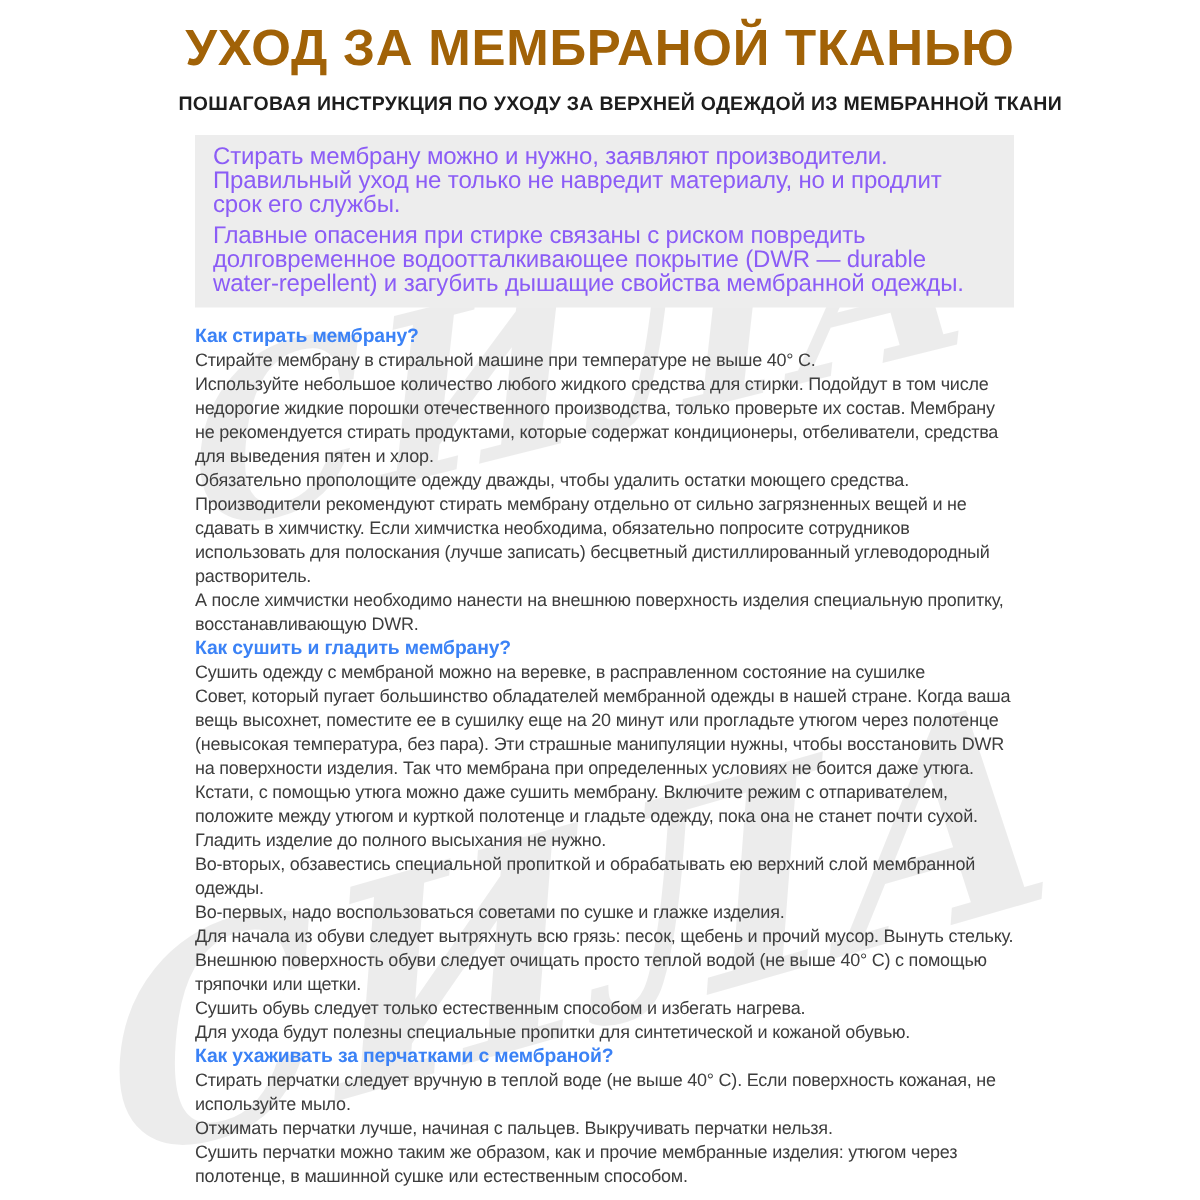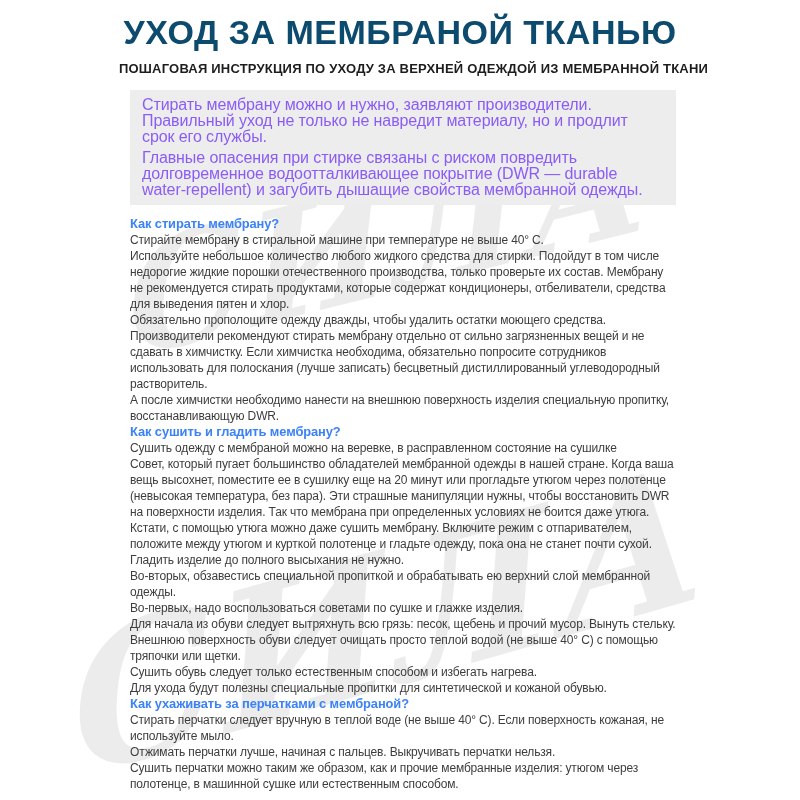--- a/index.html
+++ b/index.html
@@ -97,21 +97,21 @@
 </head>
 <body>
 
 <div class="page">
 
   <div class="watermark top">СИЛА</div>
   <div class="watermark bottom">СИЛА</div>
 
   <div class="content">
 
-    <h1 class="doc-title" style="color:#0c4a6e">УХОД ЗА МЕМБРАНОЙ ТКАНЬЮ</h1>
+    <h1 class="doc-title" style="color:#a16207">УХОД ЗА МЕМБРАНОЙ ТКАНЬЮ</h1>
 
     <div class="doc-subtitle">ПОШАГОВАЯ ИНСТРУКЦИЯ ПО УХОДУ ЗА ВЕРХНЕЙ ОДЕЖДОЙ ИЗ МЕМБРАННОЙ ТКАНИ</div>
 
     <div class="col">
 
       <div class="intro-box">
         <p>Стирать мембрану можно и нужно, заявляют производители. Правильный уход не только не навредит материалу, но и продлит срок его службы.</p>
         <p>Главные опасения при стирке связаны с риском повредить долговременное водоотталкивающее покрытие (DWR — durable water-repellent) и загубить дышащие свойства мембранной одежды.</p>
       </div>
 

